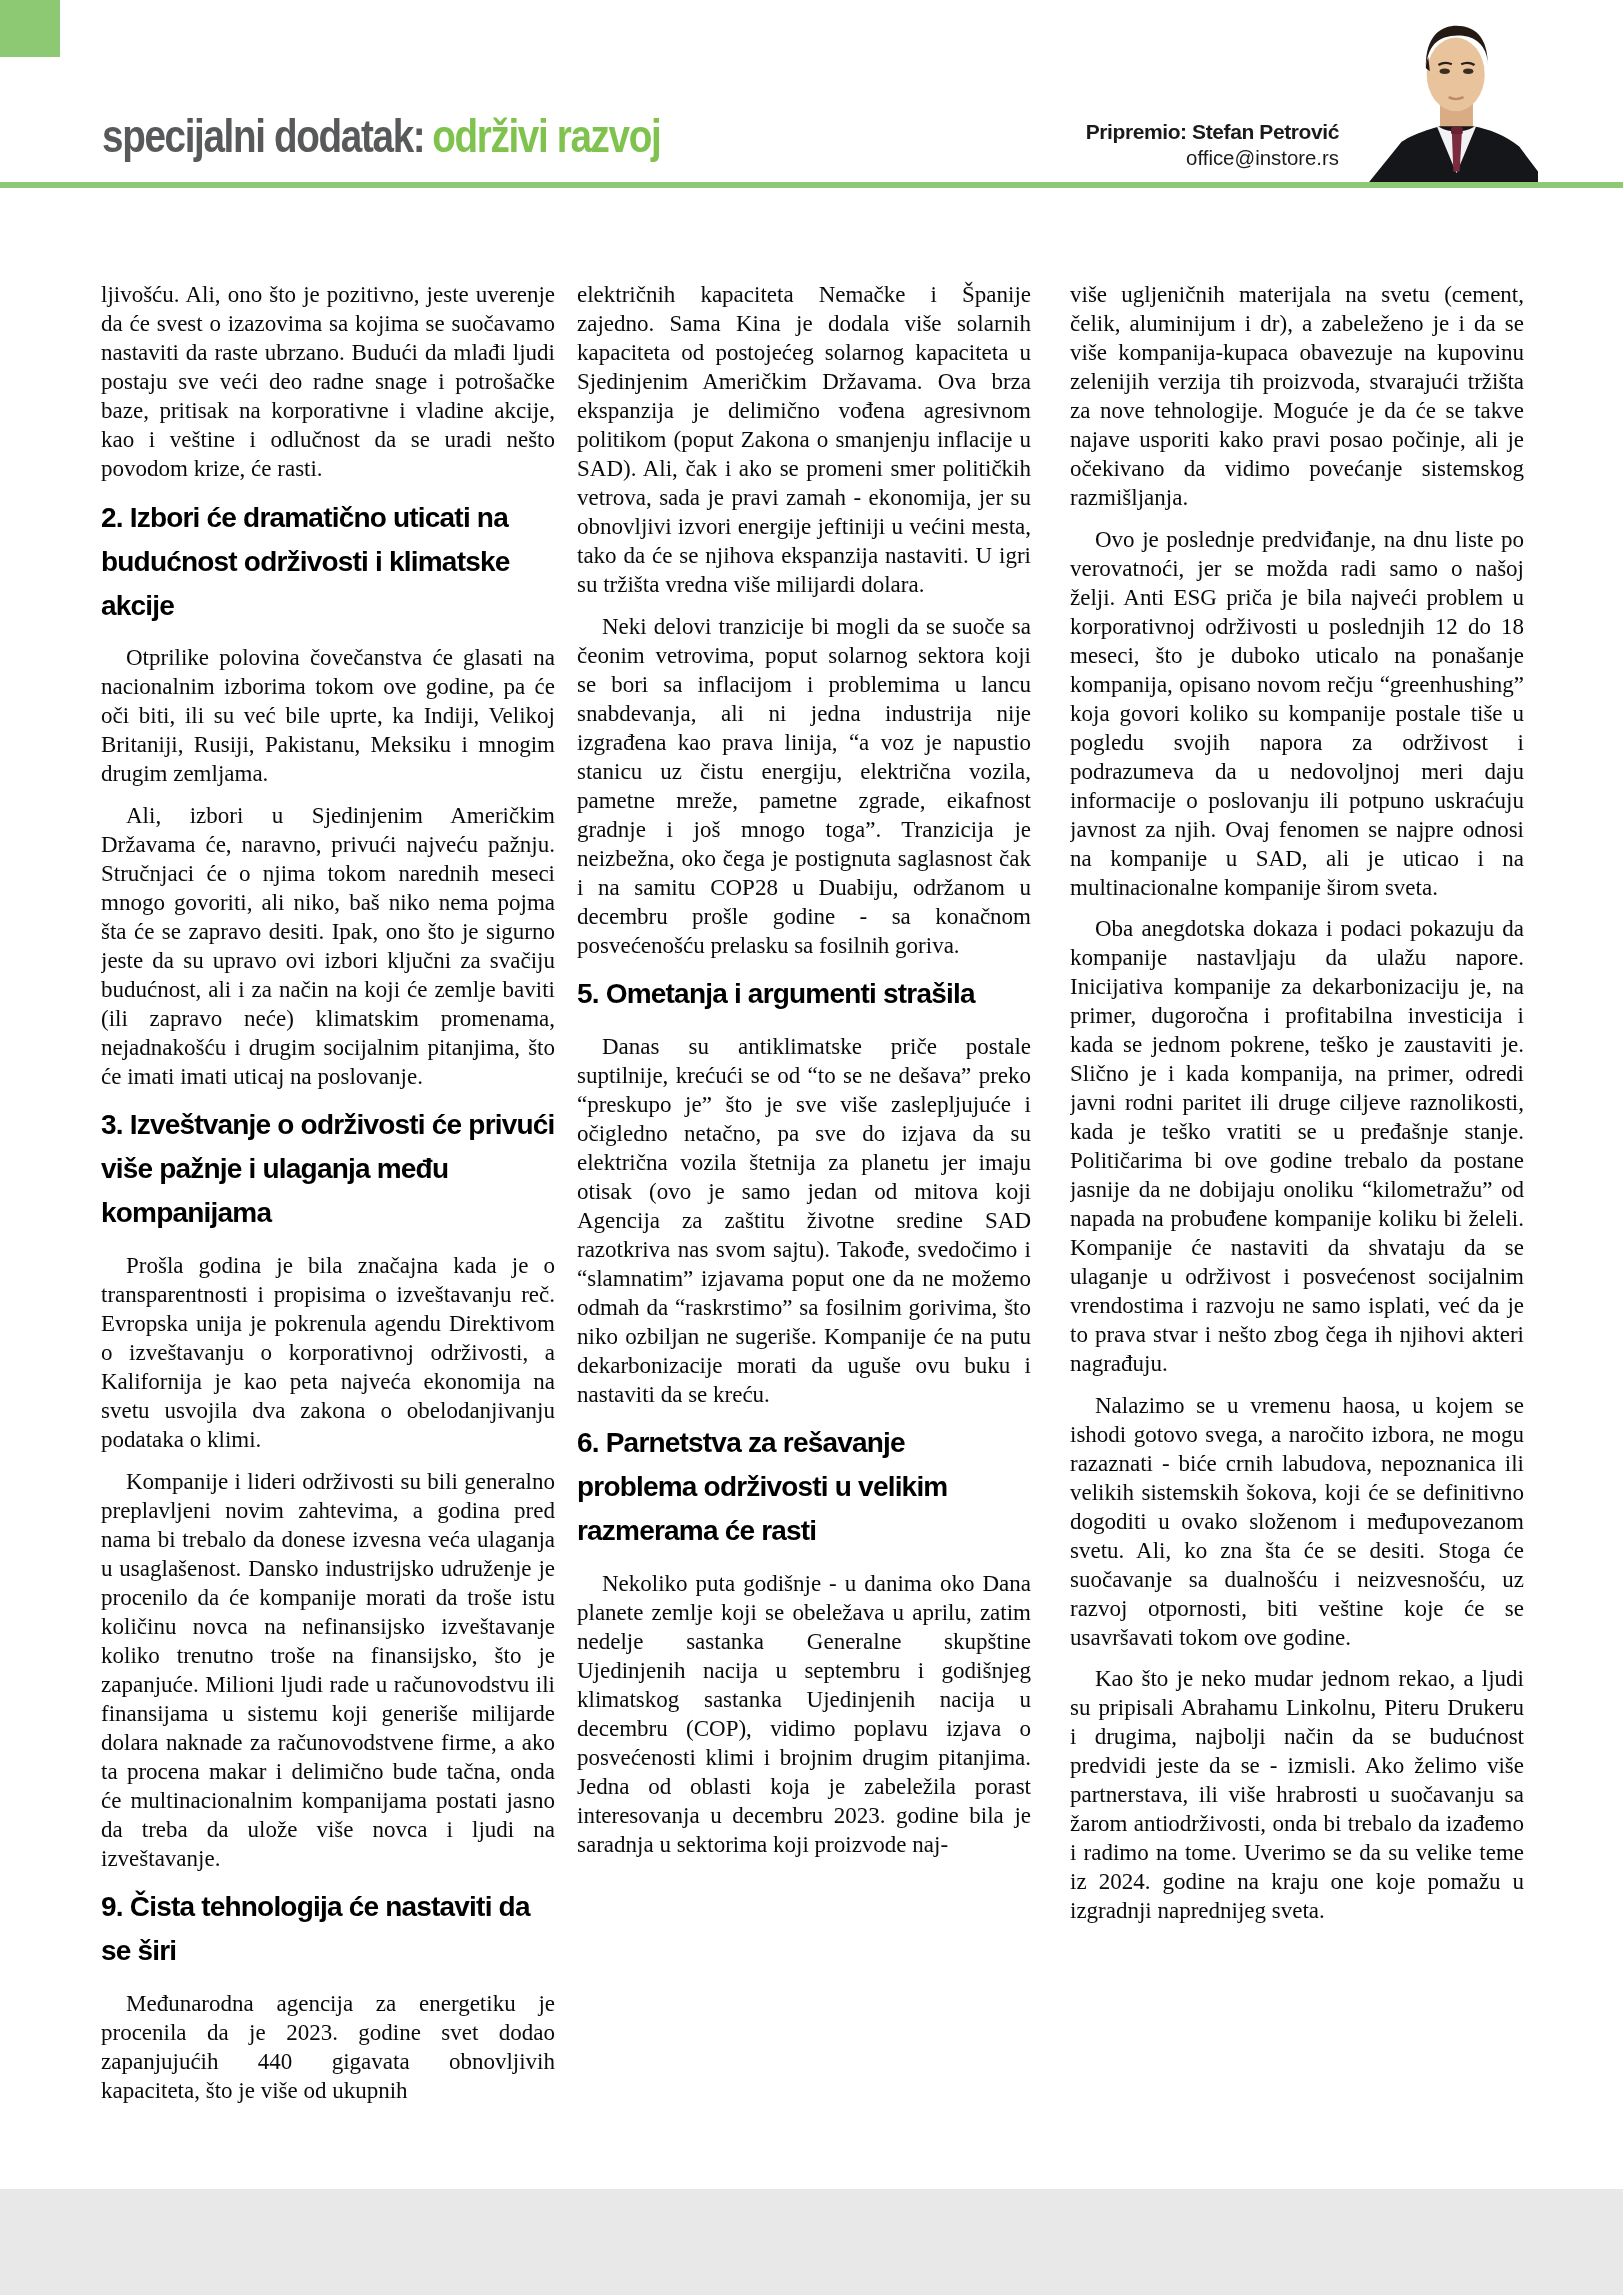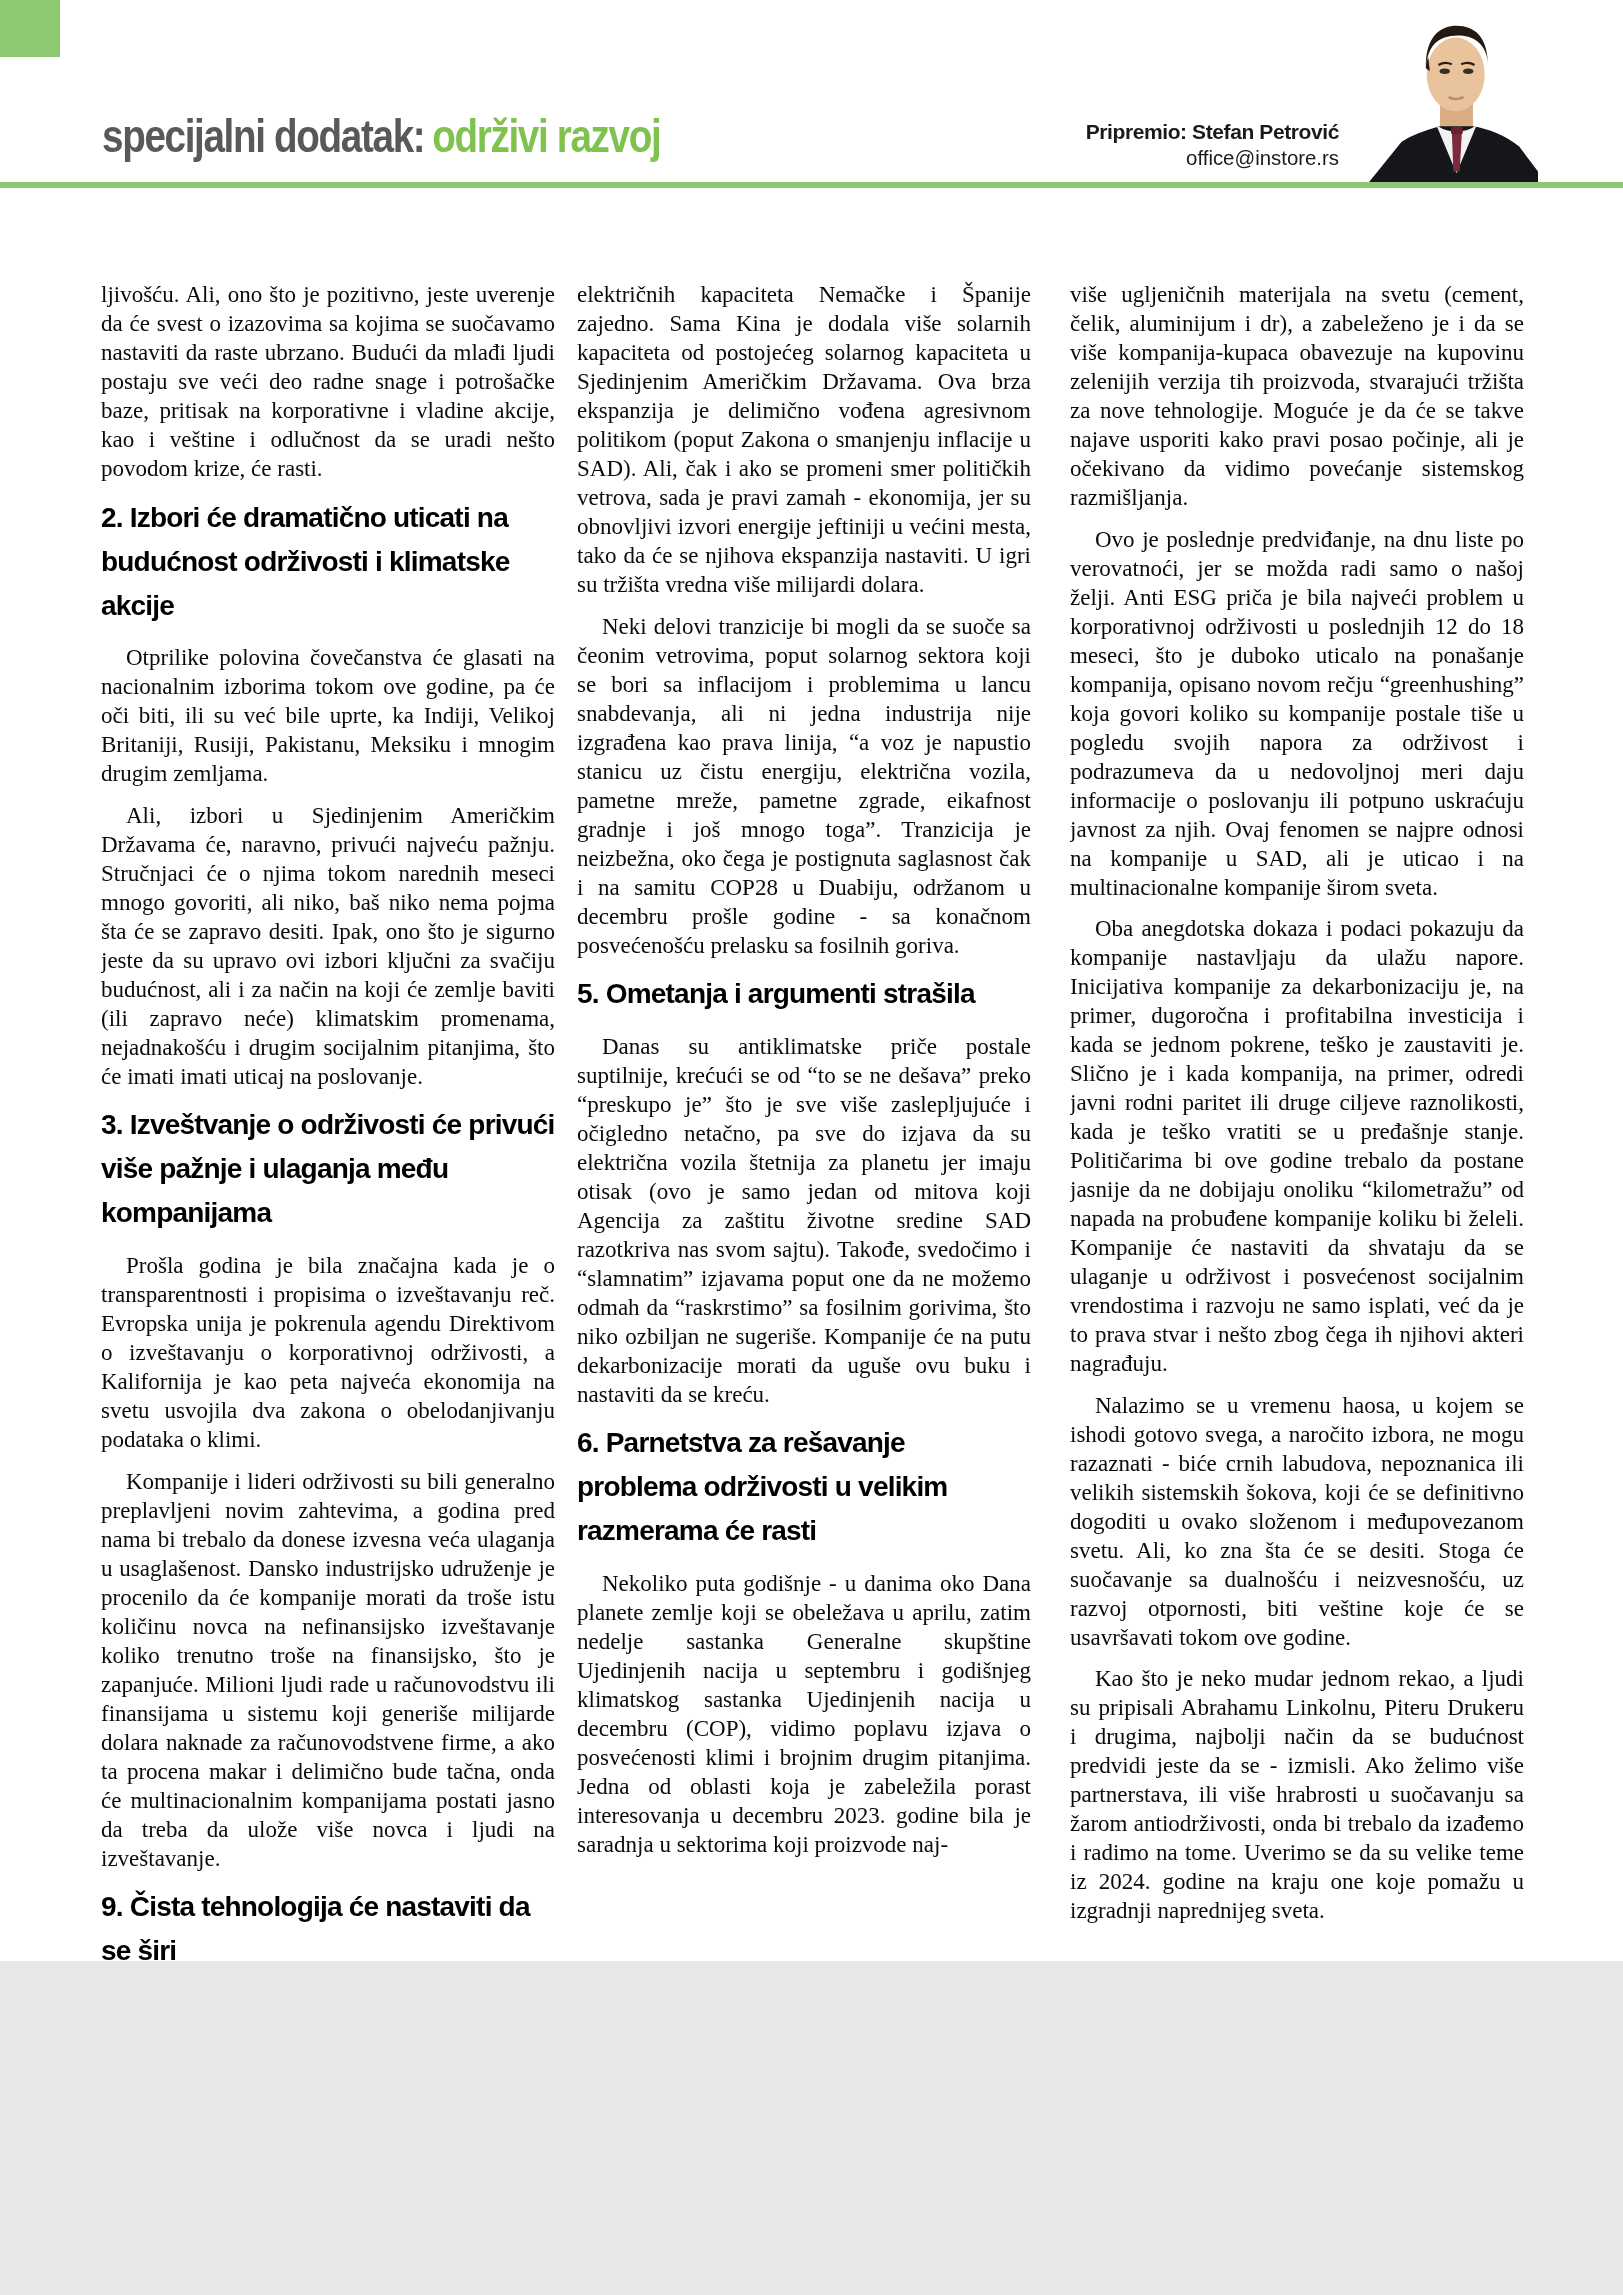--- a/index.html
+++ b/index.html
@@ -1,17 +1,17 @@
 <!DOCTYPE html>
 <html lang="sr" style="--green: #8dc872; --green_text: #7fc24e; --gray_title: #58595b; --footer_red: #d9363a;font-size:12.6px"><head>
 <meta charset="utf-8">
 <style>
   html,body { margin:0; padding:0; background:#e8e8e8; }
   .page {
-    position:relative; width:1623px; height:1961px; margin:0 auto;
+    position:relative; width:1623px; height:2189px; margin:0 auto;
     background:#ffffff; overflow:hidden;
     font-family:"Liberation Sans", sans-serif; color:#000;
   }
   
   .corner-square { position:absolute; left:0; top:0; width:60px; height:57px; background:var(--green,#8dc872); }
   .page-title {
     position:absolute; left:102px; top:112px; margin:0;
     font-size:46px; font-weight:bold; letter-spacing:-1.6px; white-space:nowrap;
     transform:scaleX(.84); transform-origin:left top; line-height:49px;
   }

